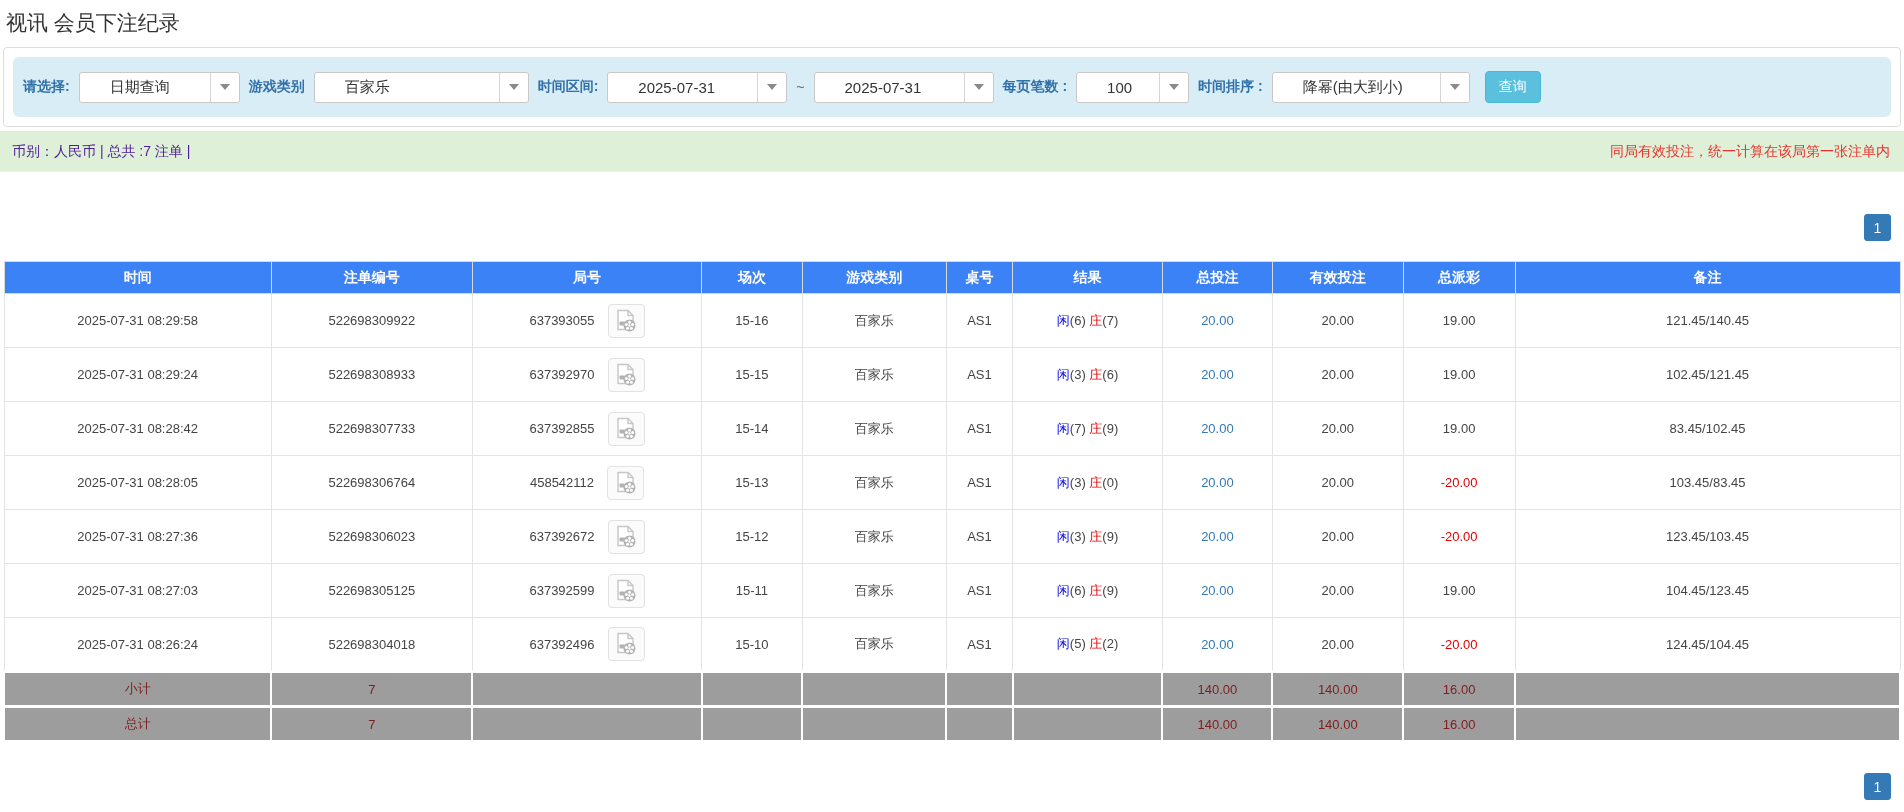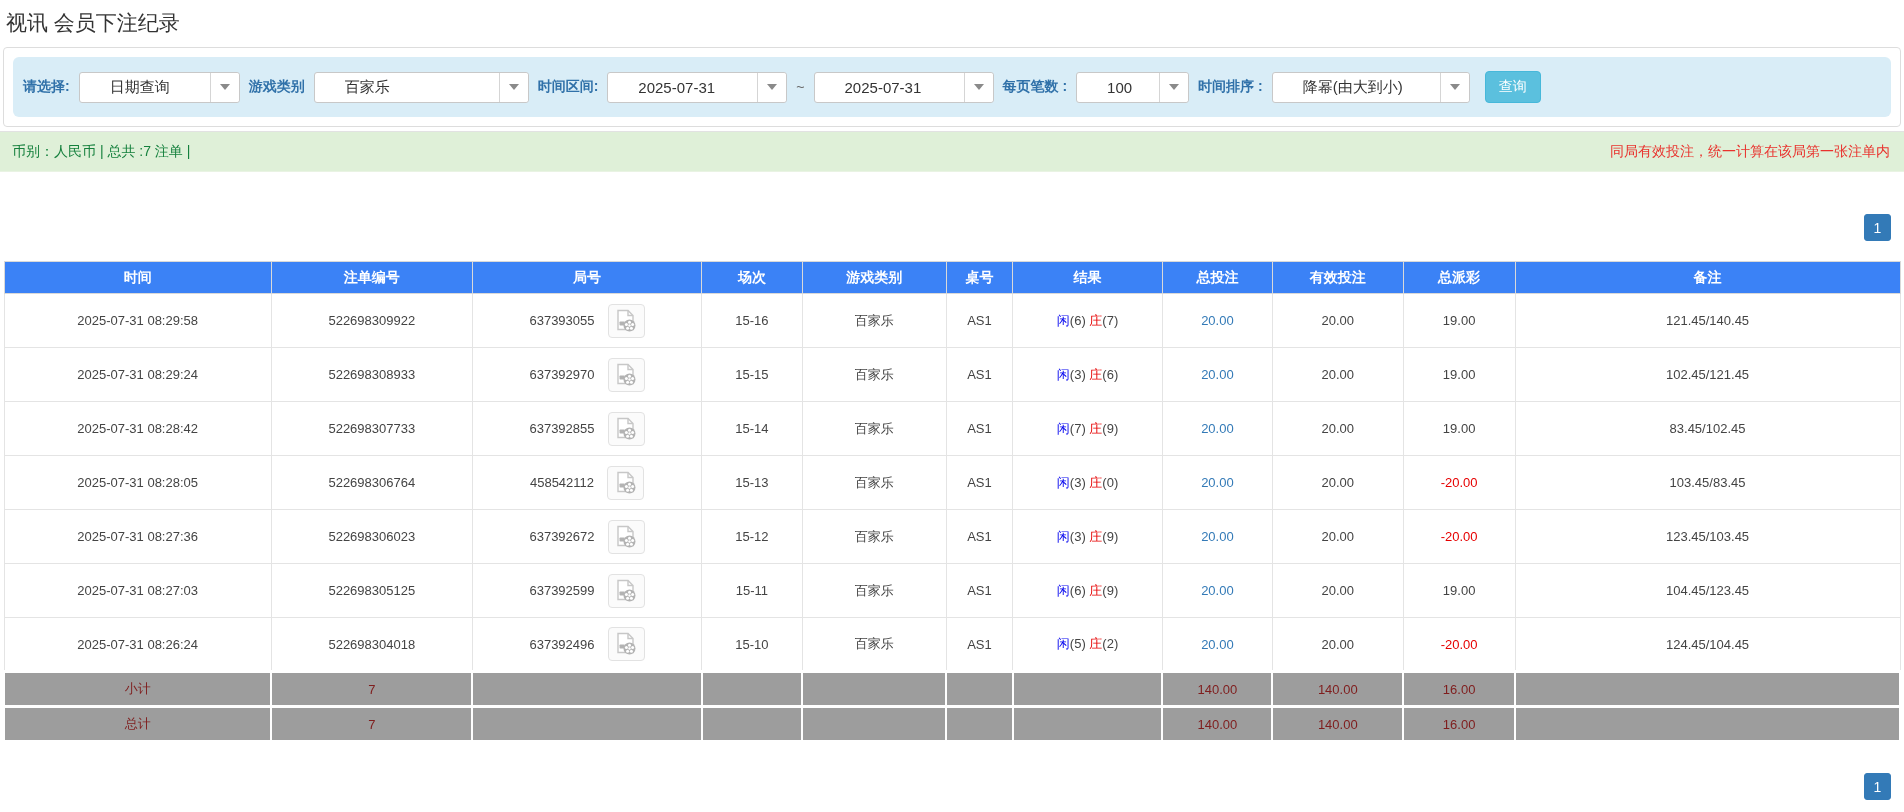--- a/index.html
+++ b/index.html
@@ -14,21 +14,21 @@
   .f-label { color: #3071a9; font-weight: bold; font-size: 14px; white-space: nowrap; }
   .combo { display: flex; height: 31px; background: #fff; border: 1px solid #c8c8c8; border-radius: 3px; cursor: pointer; padding-left: 20px; }
   .combo-value { flex: 1; display: flex; align-items: center; padding: 0 10px; font-size: 15px; color: #333; overflow: hidden; white-space: nowrap; }
   .combo-btn { width: 29px; border: none; border-left: 1px solid #d5d5d5; background: #fff; display: flex; align-items: center; justify-content: center; cursor: pointer; border-radius: 0 3px 3px 0; }
   .caret { width: 0; height: 0; border-left: 5px solid transparent; border-right: 5px solid transparent; border-top: 6px solid #8a8a8a; }
   .tilde { color: #666; font-size: 14px; }
   .search-btn { background: #5bc0de; border: 1px solid #46b8da; color: #fff; font-size: 14px; height: 32px; padding: 0 13px; border-radius: 4px; cursor: pointer; margin-left: 6px; }
 
   
   .summary-bar { margin-top: 4px; background: #dff0d8; border-top: 1px solid #e2e2e2; border-bottom: 1px solid #e9f3e3; height: 41px; padding: 0 14px 0 12px; display: flex; align-items: center; justify-content: space-between; }
-  .summary-left { color: #15803d; font-size: 14px; }
+  .summary-left { color: #4c1d95; font-size: 14px; }
   .summary-right { color: #e9322d; font-size: 14px; }
 
   
   .pagination { display: flex; justify-content: flex-end; padding: 0 13px; }
   .pagination.top { margin-top: 42px; }
   .pagination.bottom { margin-top: 30px; padding-bottom: 12px; }
   .page-btn { min-width: 27px; height: 27px; background: #337ab7; border: 1px solid #337ab7; color: #fff; font-size: 14px; border-radius: 3px; cursor: pointer; }
 
   
   table { width: 1898px; margin: 20px 3px 0; border-collapse: collapse; table-layout: fixed; }

